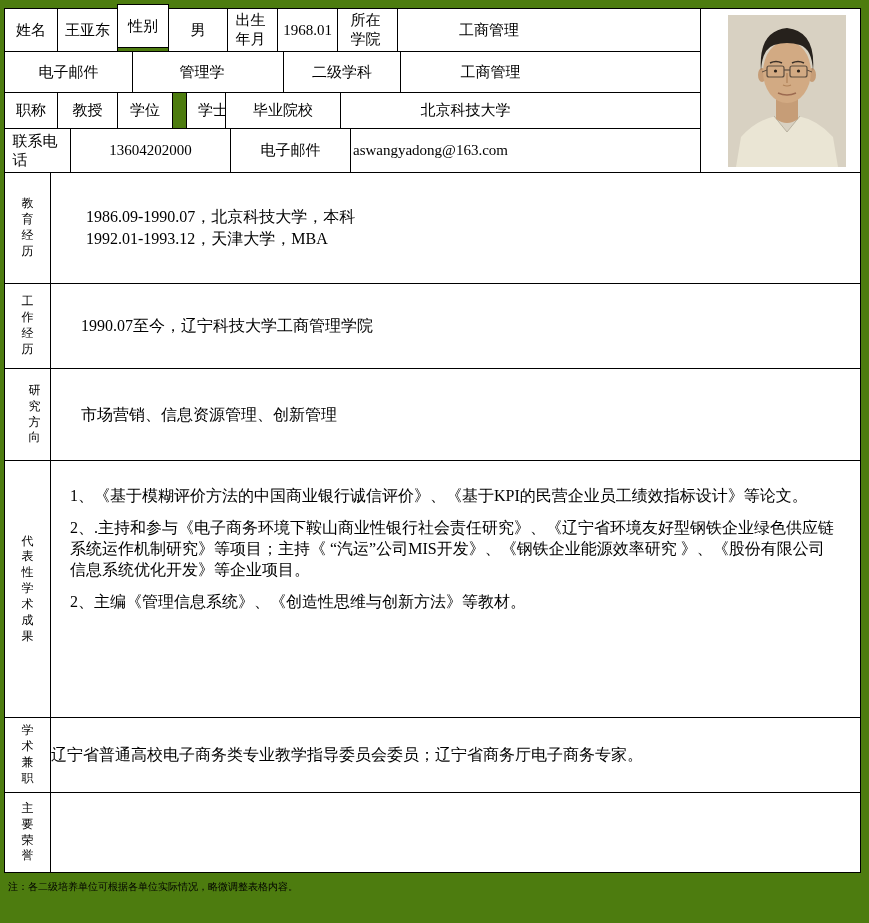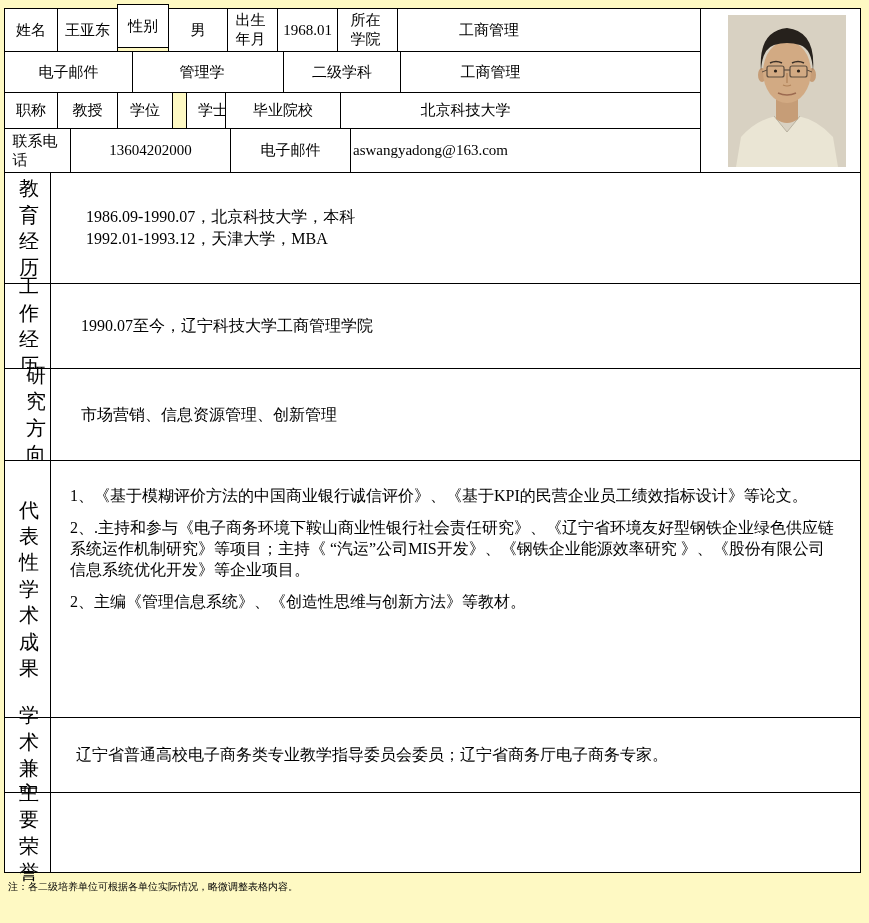--- a/index.html
+++ b/index.html
@@ -1,33 +1,33 @@
 <!DOCTYPE html>
 <html><head>
 <meta charset="utf-8">
 <style>
   html,body { margin:0; padding:0; background:#ffffff; }
   .page {
-    position:relative; width:869px; height:923px; background:#fef9c3;
+    position:relative; width:869px; height:923px; background:#4d7c0f;
     font-family:"Liberation Serif","DejaVu Serif",serif; color:#000000;
     overflow:hidden;
   }
   .frame {
     position:absolute; left:4px; top:8px; width:857px; height:865px;
     box-sizing:border-box; border:2px solid #000;
   }
   .c {
     position:absolute; box-sizing:border-box; border:1px solid #000;
     display:flex; align-items:center; justify-content:center;
     text-align:center; font-size:15px; line-height:1.25; background:#fff;
   }
   .wrapspan { display:inline-block; word-break:break-all; text-align:left; }
   .vlab span {
     display:inline-block; width:17px; word-break:break-all;
-    line-height:1.32; font-size:20px; text-align:center;
+    line-height:1.32; font-size:12px; text-align:center;
   }
   .content { justify-content:flex-start; text-align:left; font-size:16px; }
   .content.block { display:block; }
   .edu-lines { line-height:22px; }
   .ach p { margin:11px; line-height:21px; }
   .footer-note {
     position:absolute; left:8px; top:880px; font-size:10px; color:#000;
     white-space:nowrap;
   }
 </style>
@@ -118,21 +118,21 @@
     </div>
   <div class="c content block ach" style="left:50px;top:460px;width:811px;height:258px;padding:13px 10px 0 8px">
     <p>1、《基于模糊评价方法的中国商业银行诚信评价》、《基于KPI的民营企业员工绩效指标设计》等论文。</p>
     <p>2、.主持和参与《电子商务环境下鞍山商业性银行社会责任研究》、《辽宁省环境友好型钢铁企业绿色供应链系统运作机制研究》等项目；主持《 “汽运”公司MIS开发》、《钢铁企业能源效率研究 》、《股份有限公司信息系统优化开发》等企业项目。</p>
     <p>2、主编《管理信息系统》、《创造性思维与创新方法》等教材。</p>
   </div>
 
   <div class="c vlab" style="left:4px;top:717px;width:47px;height:76px">
       <span>学术兼职</span>
     </div>
-  <div class="c content" style="left:50px;top:717px;width:811px;height:76px;padding-left:25px">辽宁省普通高校电子商务类专业教学指导委员会委员；辽宁省商务厅电子商务专家。</div>
+  <div class="c content" style="left:50px;top:717px;width:811px;height:76px;">辽宁省普通高校电子商务类专业教学指导委员会委员；辽宁省商务厅电子商务专家。</div>
 
   <div class="c vlab" style="left:4px;top:792px;width:47px;height:81px">
       <span>主要荣誉</span>
     </div>
   <div class="c content" style="left:50px;top:792px;width:811px;height:81px;padding-left:25px"></div>
 
   <div class="footer-note">注：各二级培养单位可根据各单位实际情况，略微调整表格内容。</div>
 </div>
 
 </body></html>

